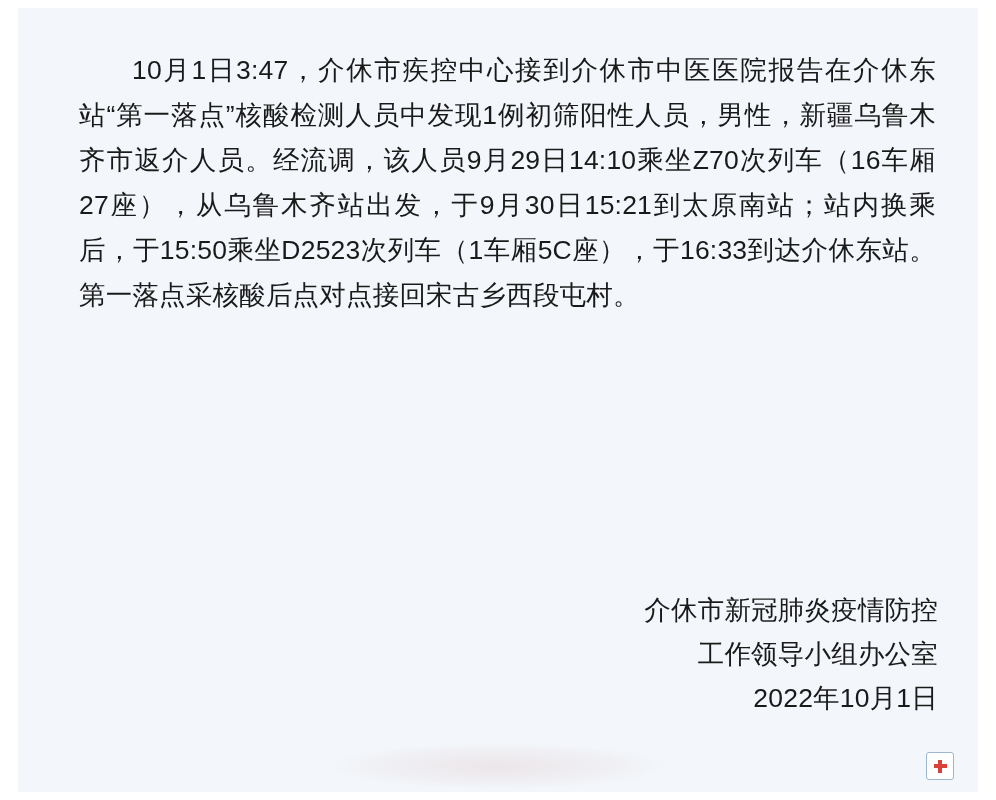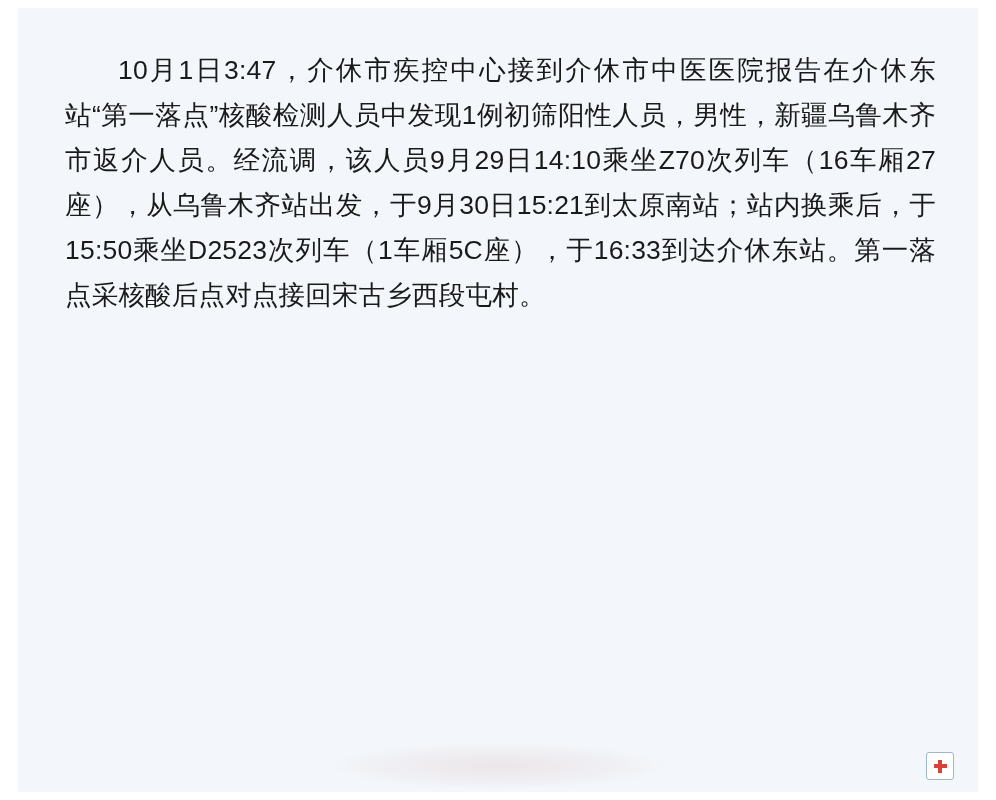--- a/index.html
+++ b/index.html
@@ -36,21 +36,21 @@
     top: 40px;
     width: 872px;
   }
   .para {
     font-size: 26.5px;
     line-height: 45px;
     color: #1a1a1a;
     text-indent: 2em;
     text-align: justify;
     letter-spacing: 0.2px;
-    margin: 0 0 34px 1px;
+    margin: 0 0 34px 15px;
     font-family: "Liberation Sans", sans-serif;
   }
   .signature {
     position: absolute;
     right: 40px;
     top: 580px;
     width: 520px;
     text-align: right;
   }
   .sig-line {
@@ -105,20 +105,25 @@
 </head>
 <body>
 
 <div class="page">
   <div class="doc-card">
 
     <div class="doc-body">
       <p class="para">10月1日3:47，介休市疾控中心接到介休市中医医院报告在介休东站“第一落点”核酸检测人员中发现1例初筛阳性人员，男性，新疆乌鲁木齐市返介人员。经流调，该人员9月29日14:10乘坐Z70次列车（16车厢27座），从乌鲁木齐站出发，于9月30日15:21到太原南站；站内换乘后，于15:50乘坐D2523次列车（1车厢5C座），于16:33到达介休东站。第一落点采核酸后点对点接回宋古乡西段屯村。</p>
     </div>
 
+    <div class="signature">
+      <div class="sig-line">介休市新冠肺炎疫情防控</div>
+      <div class="sig-line indent-1">工作领导小组办公室</div>
+      <div class="sig-line">2022年10月1日</div>
+    </div>
 
     <div class="watermark"></div>
 
     <div class="badge">
       <span class="cross"></span>
     </div>
 
   </div>
 </div>
 

